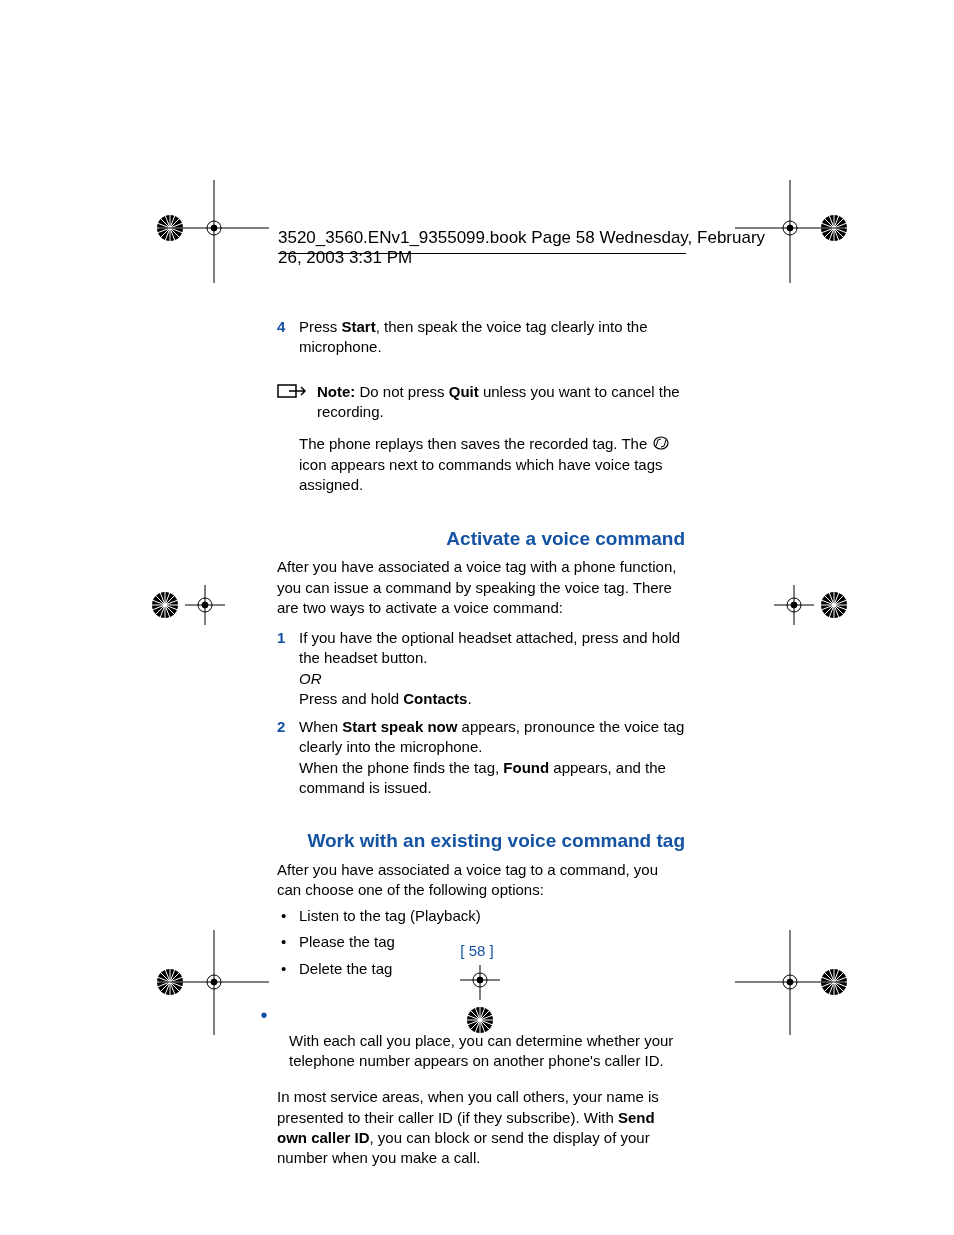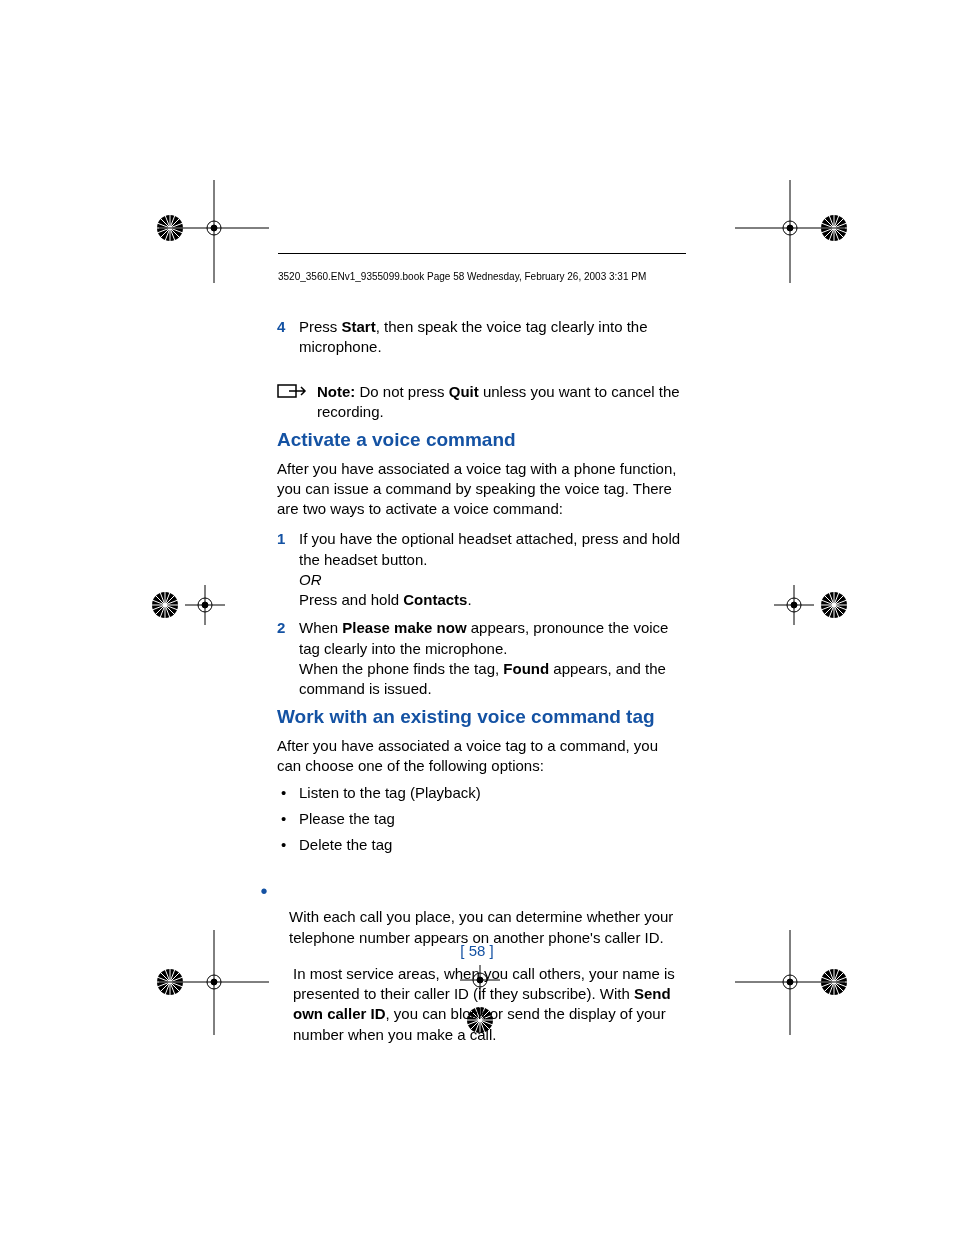--- a/index.html
+++ b/index.html
@@ -25,23 +25,22 @@
     top: 315px;
     width: 408px;
     font-size: 15px;
     line-height: 1.35;
   }
   .header-line {
     position: absolute;
     left: 278px;
     top: 228px;
     width: 500px;
-    font-size: 10px;
+    font-size: 17px;
     color: #000;
-    margin-top: 43px;
   }
   .header-rule {
     position: absolute;
     left: 278px;
     top: 245px;
     width: 408px;
     border: 0;
     border-top: 0.5px solid #000;
     height: 0;
   }
@@ -74,23 +73,24 @@
     flex: 1;
   }
   .indent-para {
     margin-left: 22px;
     margin-top: 12px;
   }
   .heading-blue {
     color: #1452a3;
     font-weight: bold;
     font-size: 19px;
-    margin-top: 5px;
+    margin-top: 30px;
     margin-bottom: 6px;
     font-family: Verdana, Arial, sans-serif;
+    text-align: right;
   }
   .heading-major {
     display: flex;
     align-items: center;
     margin-top: 28px;
     margin-bottom: 6px;
   }
   .heading-major .dot {
     color: #1452a3;
     font-size: 20px;
@@ -317,37 +317,47 @@
       <svg width="30" height="18" viewBox="0 0 30 18">
         <rect x="1" y="1" width="18" height="12" fill="none" stroke="#000" stroke-width="1.5"></rect>
         <path d="M12 7 L28 7 M24 3 L28 7 L24 11" fill="none" stroke="#000" stroke-width="1.5"></path>
       </svg>
     </span>
     <div class="note-txt">
       <b>Note:</b><span>  Do not press </span><b>Quit</b><span> unless you want to cancel the recording.</span>
     </div>
   </div>
 
+  <div class="indent-para">
+    <span>The phone replays then saves the recorded tag. The </span>
+    <span class="inline-icon">
+      <svg width="16" height="14" viewBox="0 0 16 14">
+        <ellipse cx="8" cy="7" rx="7" ry="6" fill="none" stroke="#000" stroke-width="1.2"></ellipse>
+        <path d="M4 7 Q4 3 8 3 M8 11 Q12 11 12 7 M4 7 L3 10 M12 7 L13 4" fill="none" stroke="#000" stroke-width="1"></path>
+      </svg>
+    </span>
+    <span> icon appears next to commands which have voice tags assigned.</span>
+  </div>
 
   <div class="heading-blue">Activate a voice command</div>
   <div>After you have associated a voice tag with a phone function, you can issue a command by speaking the voice tag. There are two ways to activate a voice command:</div>
 
   <div class="step-row" style="margin-top:10px">
     <div class="step-num">1</div>
     <div class="step-txt">
       <span>If you have the optional headset attached, press and hold the headset button.</span><br>
       <span class="italic">OR</span><br>
       <span>Press and hold </span><b>Contacts</b><span>.</span>
     </div>
   </div>
 
   <div class="step-row" style="margin-top:8px">
     <div class="step-num">2</div>
     <div class="step-txt">
-      <span>When </span><b>Please make now</b><span> appears, pronounce the voice tag clearly into the microphone.</span>
+      <span>When </span><b>Start speak now</b><span> appears, pronounce the voice tag clearly into the microphone.</span>
       <div style="">
         <span>When the phone finds the tag, </span><b>Found</b><span> appears, and the command is issued.</span>
       </div>
     </div>
   </div>
 
   <div class="heading-blue">Work with an existing voice command tag</div>
   <div>After you have associated a voice tag to a command, you can choose one of the following options:</div>
 
   <div class="bullet-row">
@@ -361,21 +371,21 @@
   <div class="bullet-row">
     <div class="bullet-dot">•</div>
     <div>Delete the tag</div>
   </div>
 
   <div class="heading-major" style="margin-left:-22px">
     <div class="dot">&nbsp;•</div>
   </div>
 
   <div class="sub-para" style="margin-left:12px">With each call you place, you can determine whether your telephone number appears on another phone's caller ID.</div>
-  <div class="sub-para" style="margin-left:16px">
+  <div class="sub-para" style="margin-left:0">
     <span>In most service areas, when you call others, your name is presented to their caller ID (if they subscribe). With </span><b>Send own caller ID</b><span>, you can block or send the display of your number when you make a call.</span>
   </div>
 
 </div>
 
 <div class="page-num">[ 58 ]</div>
 
 </div>
 
 </body></html>

